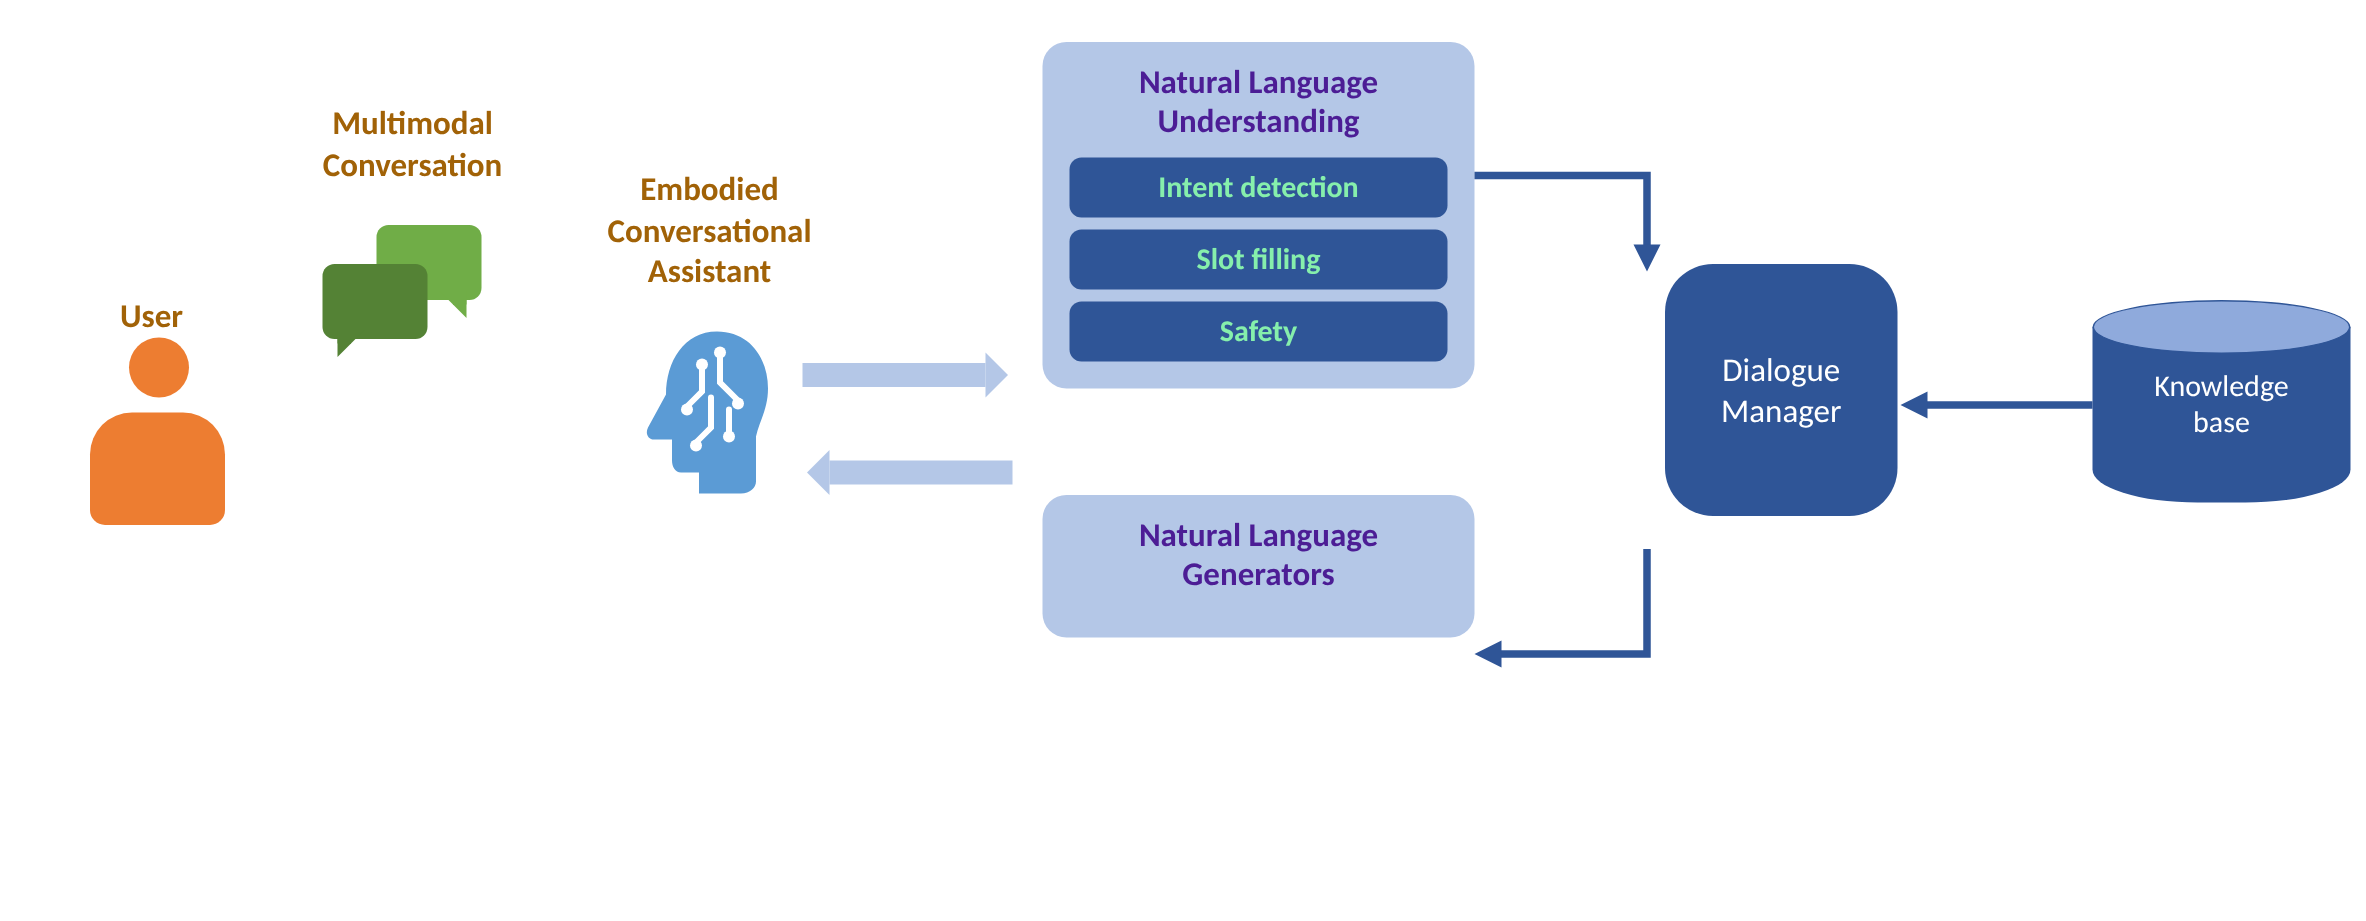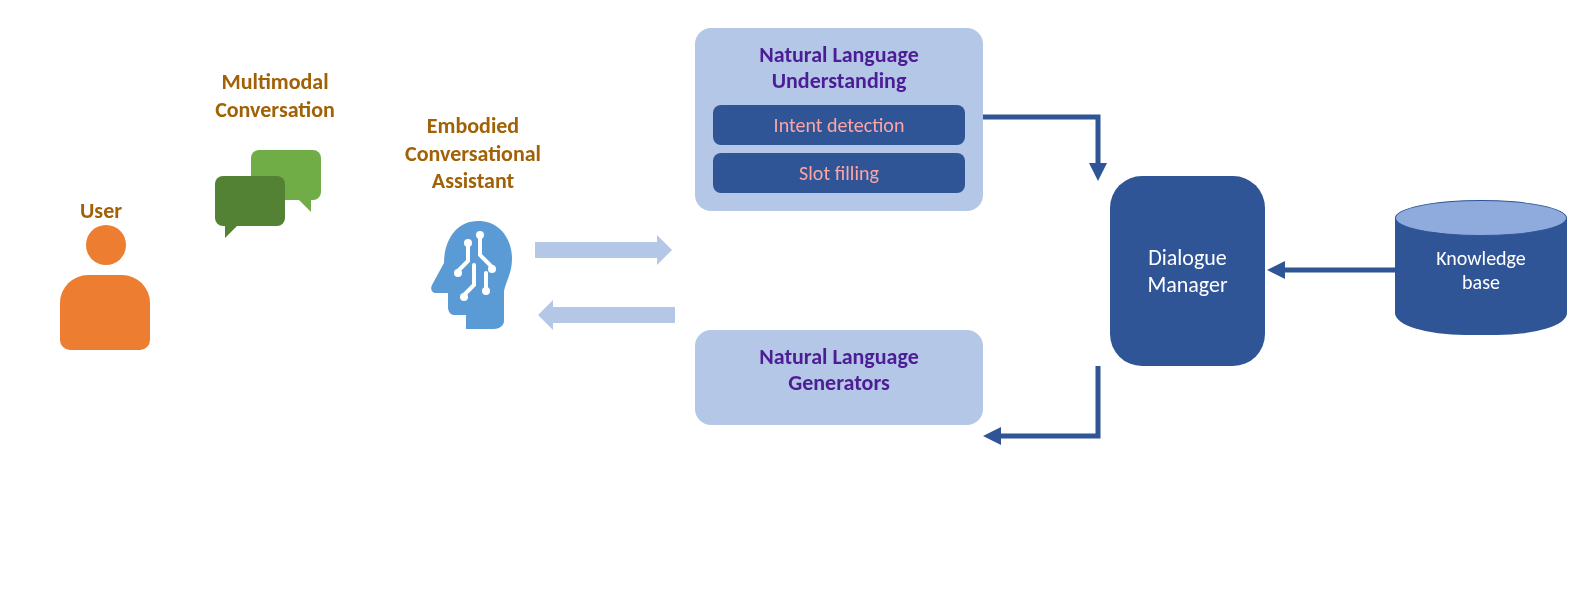--- a/index.html
+++ b/index.html
@@ -108,35 +108,35 @@
   .module-title {
     color: #4c1d95;
     font-weight: 700;
     font-size: 22px;
     text-align: center;
     line-height: 1.2;
     margin-bottom: 10px;
   }
   .module-item {
     background: #2F5597;
-    color: #fca5a5;
+    color: #86efac;
     text-align: center;
     font-size: 20px;
     padding: 8px 0;
     border-radius: 8px;
     margin-top: 8px;
-    font-weight: 400;
+    font-weight: 700;
   }
   
   .dm {
     position: absolute;
     left: 1110px;
     top: 176px;
     width: 155px;
-    height: 190px;
+    height: 168px;
     background: #2F5597;
     border-radius: 32px;
     color: #fff;
     display: flex;
     align-items: center;
     justify-content: center;
     text-align: center;
     font-size: 22px;
     line-height: 1.25;
   }
@@ -227,20 +227,21 @@
 <div class="light-arrow rev" style="left:535px; top:300px; width:140px;">
   <div class="shaft"></div>
   <div class="head left"></div>
 </div>
 
 <div class="module" style="left:695px; top:28px; width:288px;">
   <div class="module-title" style="white-space:pre-line;">Natural Language
 Understanding</div>
   <div class="module-item">Intent detection</div>
   <div class="module-item">Slot filling</div>
+  <div class="module-item">Safety</div>
 </div>
 
 <div class="module" style="left:695px; top:330px; width:288px;">
   <div class="module-title" style="white-space:pre-line;">Natural Language
 Generators</div>
 </div>
 
 <div class="dm">
   <span style="white-space:pre-line;">Dialogue
 Manager</span>

